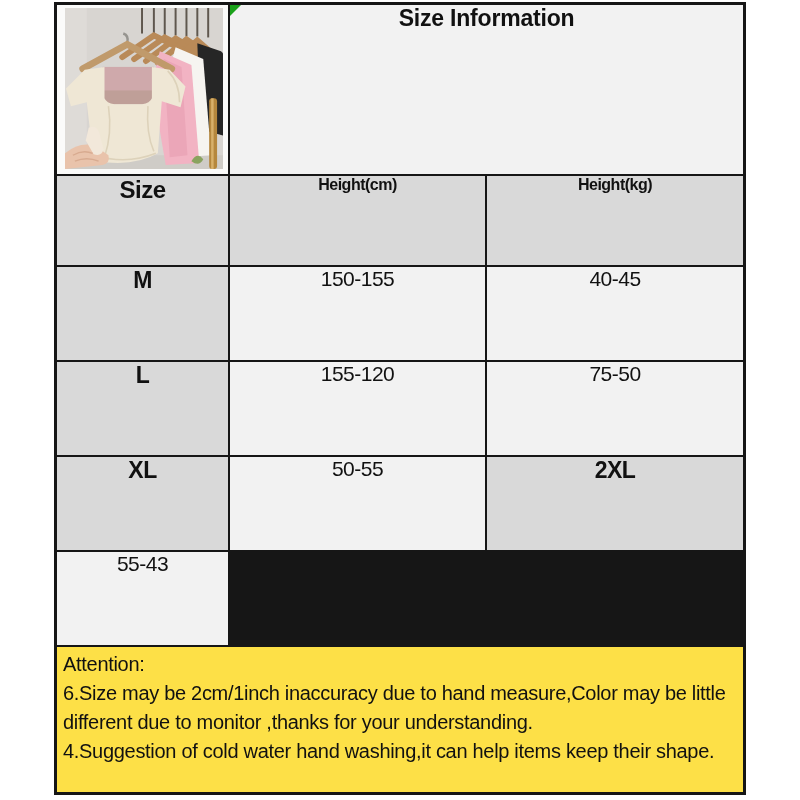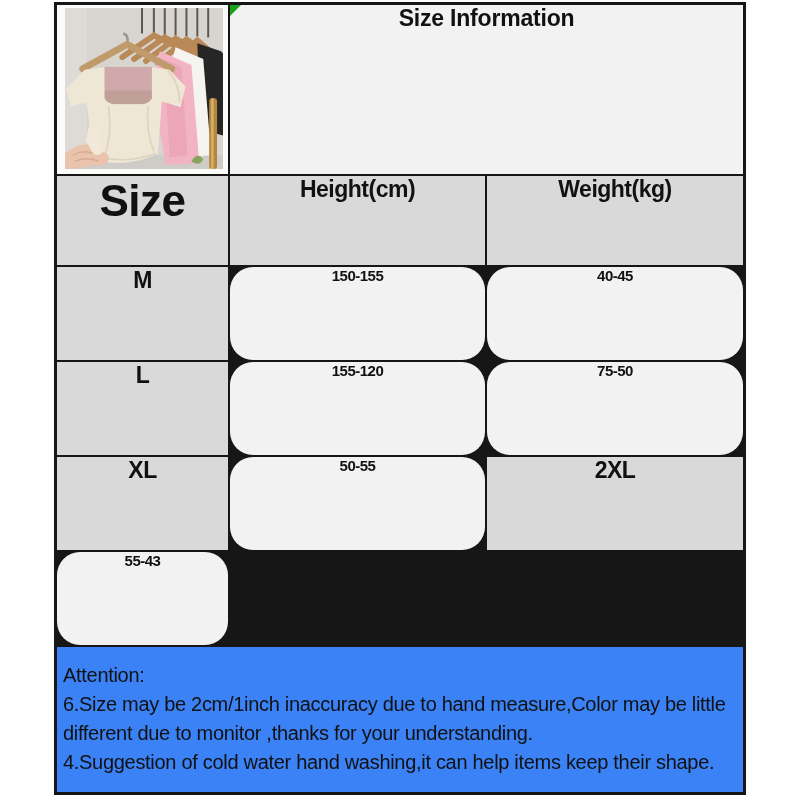--- a/index.html
+++ b/index.html
@@ -17,27 +17,27 @@
   }
   .cell{display:flex;align-items:flex-start;justify-content:center;position:relative;overflow:hidden;}
   .photo-cell{background:#fbfbfa;padding:3px 5px 5px 8px;box-sizing:border-box;}
   .photo-cell svg{width:100%;height:100%;display:block;}
   .title-cell{grid-column:2 / -1;background:#f2f2f2;}
   .title-text{font-weight:bold;font-size:23px;letter-spacing:-0.2px;}
   .flag{
     position:absolute;top:0;left:0;width:0;height:0;
     border-left:11px solid #1aa11a;border-bottom:11px solid transparent;
   }
-  .head-cell{background:#d9d9d9;font-weight:bold;font-size:23px;letter-spacing:-0.5px;}
-  .size-head{font-size:44px;letter-spacing:-0.5px;}
+  .head-cell{background:#d9d9d9;font-weight:bold;font-size:16px;letter-spacing:-0.5px;}
+  .size-head{font-size:24px;letter-spacing:-0.5px;}
   .label-cell{background:#d9d9d9;font-weight:bold;font-size:23px;letter-spacing:-0.5px;}
-  .value-cell{background:#f2f2f2;font-weight:bold;font-size:15px;letter-spacing:-0.5px;border-radius:23px;}
+  .value-cell{background:#f2f2f2;font-weight:normal;font-size:21px;letter-spacing:-0.5px;}
   .attention-cell{
-    grid-column:1 / -1;background:#3b82f6;
-    display:block;padding:14px 8px 0 6px;box-sizing:border-box;
+    grid-column:1 / -1;background:#fde047;
+    display:block;padding:3px 8px 0 6px;box-sizing:border-box;
     font-size:20px;line-height:29px;letter-spacing:-0.3px;
   }
   .attention-cell p{margin:0;}
 </style>
 </head>
 <body>
 
 <div class="canvas">
   <div class="sheet">
 
@@ -106,21 +106,21 @@
       </svg>
     </div>
 
     <div class="cell title-cell">
       <span class="flag"></span>
       <span class="title-text">Size Information</span>
     </div>
 
     <div class="cell head-cell size-head">Size</div>
     <div class="cell head-cell">Height(cm)</div>
-    <div class="cell head-cell">Weight(kg)</div>
+    <div class="cell head-cell">Height(kg)</div>
 
     <div class="cell label-cell">M</div>
     <div class="cell value-cell">150-155</div>
     <div class="cell value-cell">40-45</div>
 
     <div class="cell label-cell">L</div>
     <div class="cell value-cell">155-120</div>
     <div class="cell value-cell">75-50</div>
 
     <div class="cell label-cell">XL</div>

